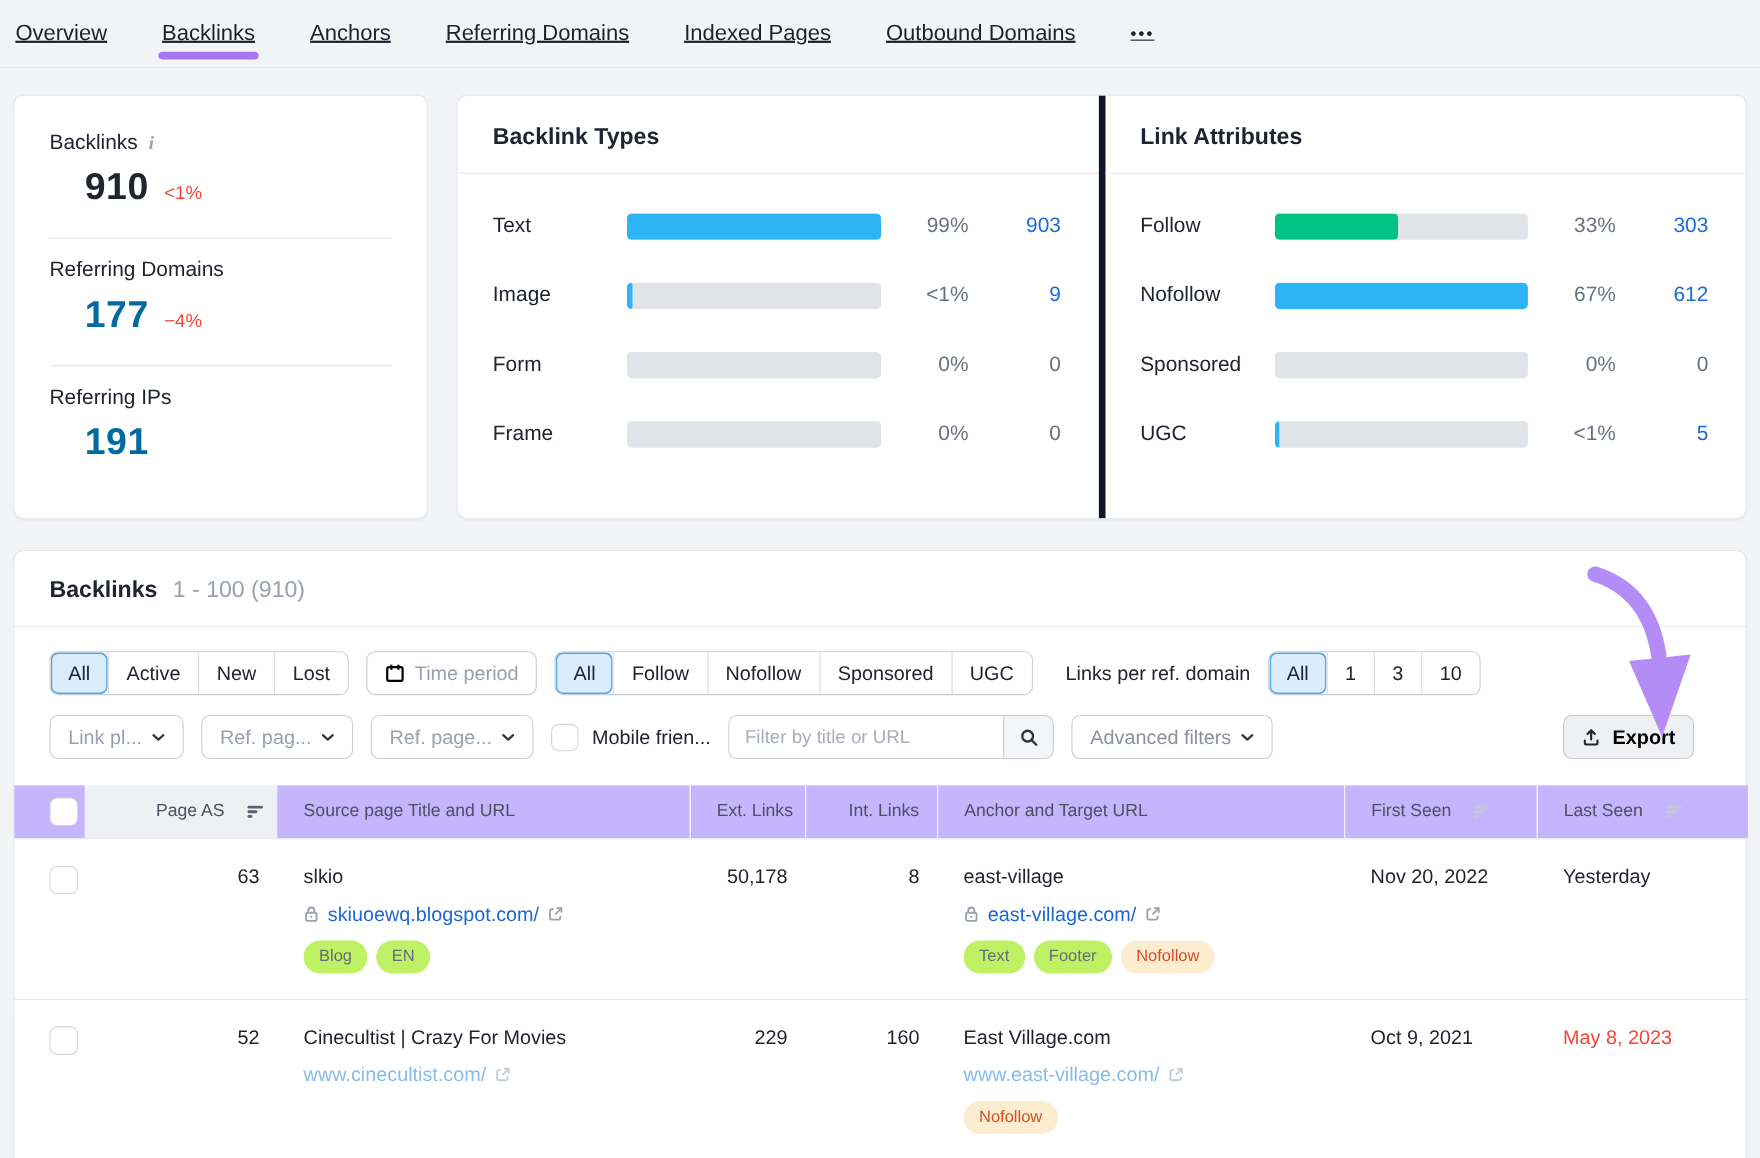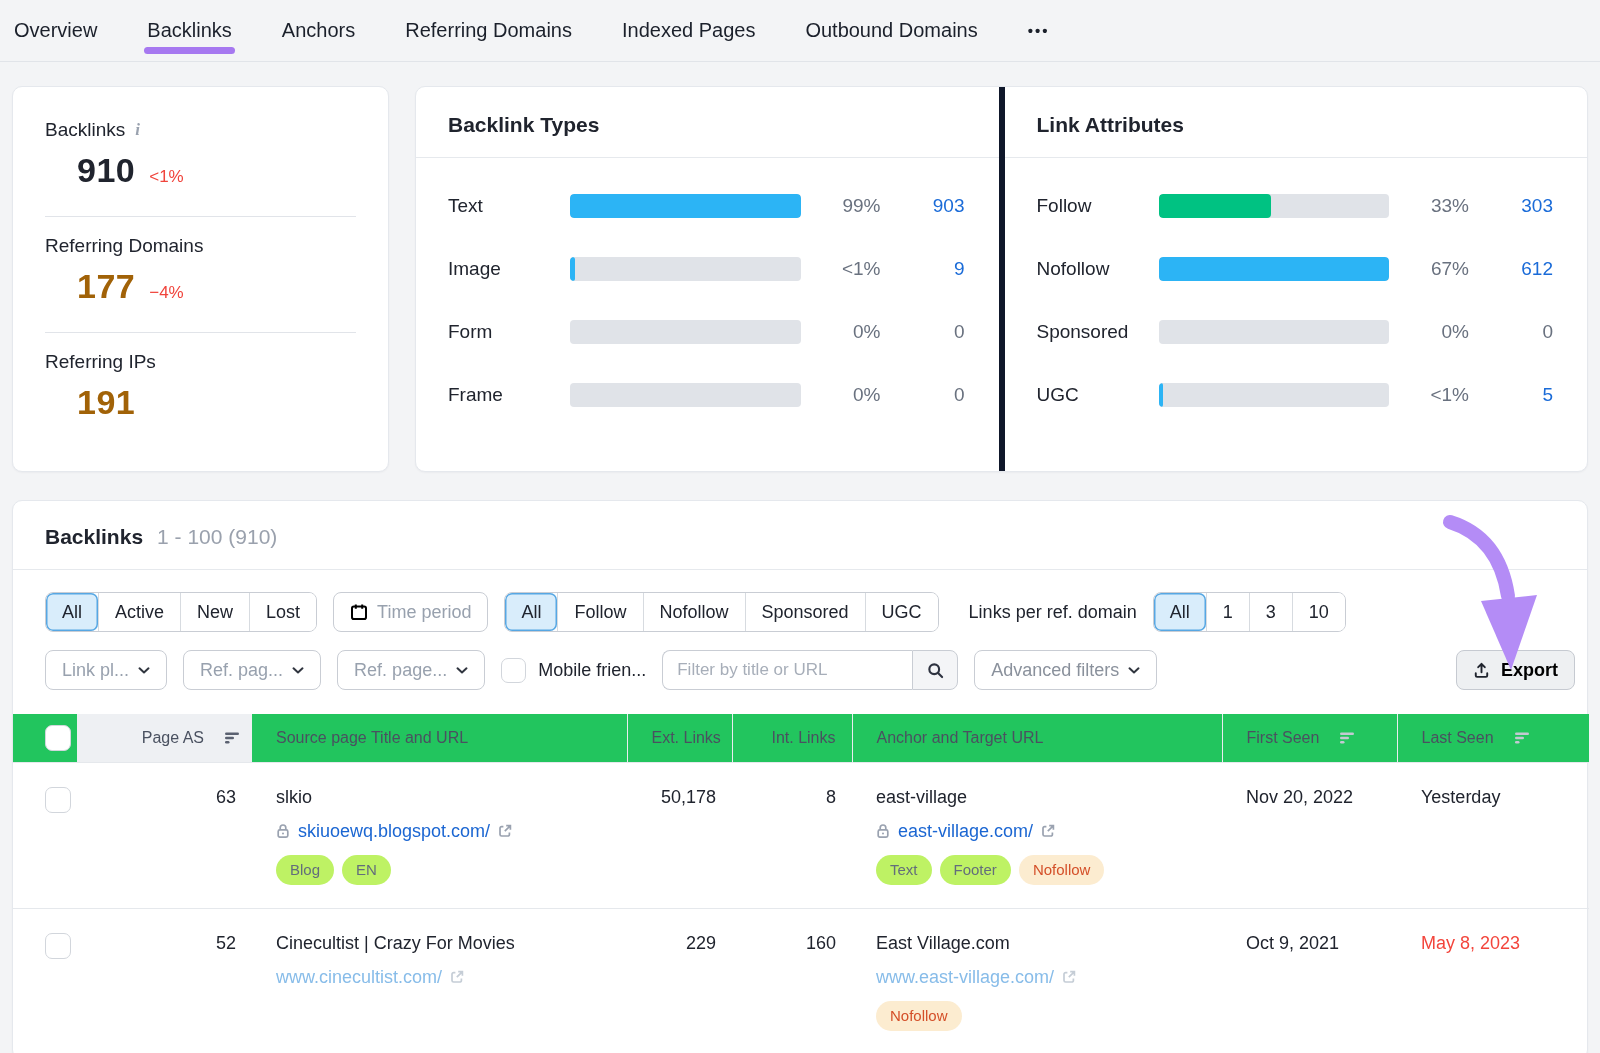--- a/index.html
+++ b/index.html
@@ -3,40 +3,40 @@
 <meta charset="utf-8">
 <style>
   * { margin:0; padding:0; box-sizing:border-box; }
   html,body { width:1600px; height:1053px; overflow:hidden; background:#f3f4f6;
     font-family:"Liberation Sans","DejaVu Sans",sans-serif; color:#20242e; }
 
   
   .nav { height:62px; display:flex; align-items:center; gap:50px; padding:0 24px 0 14px;
     border-bottom:1px solid #e1e4e9; }
   .nav-item { position:relative; font-size:20px; color:#1b202b; height:46px;
-    display:flex; align-items:center; cursor:pointer; white-space:nowrap; }
+    display:flex; align-items:center; cursor:pointer; white-space:nowrap;text-decoration:underline; }
   .nav-item .underline { display:none; }
   .nav-item.active .underline { display:block; position:absolute; left:-3px; right:-3px;
     bottom:0; height:7px; border-radius:4px; background:#a678f0; }
   .nav-more { font-size:15px; letter-spacing:2px; font-weight:bold; color:#1b202b; }
 
   
   .cards { display:flex; gap:26px; margin:24px 12px 0 12px; align-items:stretch; }
   .card { background:#fff; border:1px solid #e5e8ed; border-radius:10px;
     box-shadow:0 1px 2px rgba(20,30,50,.04); }
   .card-summary { flex:0 0 377px; height:386px; padding:14px 32px 0 32px; }
   .metric { padding:18px 0 26px 0; }
   .metric + .metric { border-top:1px solid #e1e4e9; }
   .metric-label-row { display:flex; align-items:center; gap:10px; margin-bottom:10px; }
   .metric-label { font-size:19px; color:#20242e; }
   .info-i { font-family:"Liberation Serif","DejaVu Serif",serif; font-style:italic;
     font-weight:bold; font-size:17px; color:#9aa2af; }
   .metric-value-row { display:flex; align-items:baseline; gap:14px;margin-left:32px; }
   .metric-value { font-size:34px; font-weight:bold; color:#20242e; letter-spacing:.5px; }
-  .metric-value.blue { color:#a16207; }
+  .metric-value.blue { color:#0369a1; }
   .metric-delta { font-size:17px; color:#f0443c; }
 
   .card-bars { flex:1; height:386px; display:flex; }
   .bars-half { flex:1; display:flex; flex-direction:column; }
   .bars-half + .bars-half { border-left:6px solid #0f172a; }
   .bars-title { font-size:21px; font-weight:bold; padding:26px 32px 20px 32px;
     border-bottom:1px solid #e6e9ed; }
   .bars-body { padding:36px 34px 0 32px; }
   .bar-row { display:flex; align-items:center; margin-bottom:39px; }
   .bar-label { flex:0 0 122px; font-size:19px; }
@@ -49,21 +49,21 @@
   .bar-count.zero { color:#69717f; cursor:default; }
 
   
   .panel { margin:28px 12px 0 12px; background:#fff; border:1px solid #e5e8ed;
     border-radius:10px; box-shadow:0 1px 2px rgba(20,30,50,.04); height:560px; }
   .panel-header { display:flex; align-items:baseline; gap:14px; padding:24px 32px 20px 32px;
     border-bottom:1px solid #e6e9ed; }
   .panel-title { font-size:21px; font-weight:bold; }
   .panel-range { font-size:21px; color:#9aa1ad; }
 
-  .filters { padding:22px 12px 24px 32px; }
+  .filters { padding:22px 47px 24px 32px; }
   .f-row { display:flex; align-items:center; gap:16px; }
   .f-row1 { margin-bottom:18px; }
   .seg { display:flex; border:1px solid #c9cdd4; border-radius:8px; background:#fff; overflow:hidden; }
   .seg-cell { font-size:18px; color:#20242e; padding:0 16px; height:38px; line-height:38px;
     cursor:pointer; background:#fff; border-left:1px solid #d7dbe0; white-space:nowrap; }
   .seg-cell:first-child { border-left:none; }
   .seg-cell.active { background:#d9edfb; box-shadow:inset 0 0 0 1.5px #57a7e3; border-radius:7px; }
   .btn { display:inline-flex; align-items:center; gap:9px; height:40px; padding:0 16px;
     border:1px solid #c9cdd4; border-radius:8px; background:#fff; font-size:18px; cursor:pointer; }
   .btn .ph { color:#98a1ae; }
@@ -80,21 +80,21 @@
   .search-btn { width:46px; height:40px; border:1px solid #c9cdd4; border-radius:0 8px 8px 0;
     background:#f4f5f7; display:flex; align-items:center; justify-content:center; cursor:pointer; }
   .export-btn { margin-left:auto; background:#eef0f2; border:1px solid #c6cad1; font-weight:bold;
     gap:11px; }
   .icon { flex:0 0 auto; }
 
   
   table { width:100%; border-collapse:collapse; table-layout:fixed; }
   col.c-cb{width:64px} col.c-as{width:175px} col.c-src{width:375px} col.c-ext{width:105px}
   col.c-int{width:120px} col.c-anc{width:370px} col.c-first{width:175px} col.c-last{width:192px}
-  thead th { background:#22c55e; height:48px; font-weight:normal; font-size:16px; color:#4a5160;
+  thead th { background:#c4b5fd; height:48px; font-weight:normal; font-size:16px; color:#4a5160;
     text-align:left; padding:0 12px 0 24px; white-space:nowrap; overflow:hidden; }
   thead th.sep { border-left:1px solid #e9ecef; }
   th.th-as { background:#eef0f3; }
   .th-inner { display:flex; align-items:center; gap:20px; }
   .th-right { justify-content:flex-end; }
   .sort-ic { color:#5a6170; }
   .sort-ic.light { color:#c3c9d2; }
   td { border-top:1px solid #e5e8ec; vertical-align:top; padding:24px 12px 0 24px; }
   td.cb-cell { padding-left:32px; padding-right:0; }
   td.num { text-align:right; font-size:18px; padding-right:16px; }

